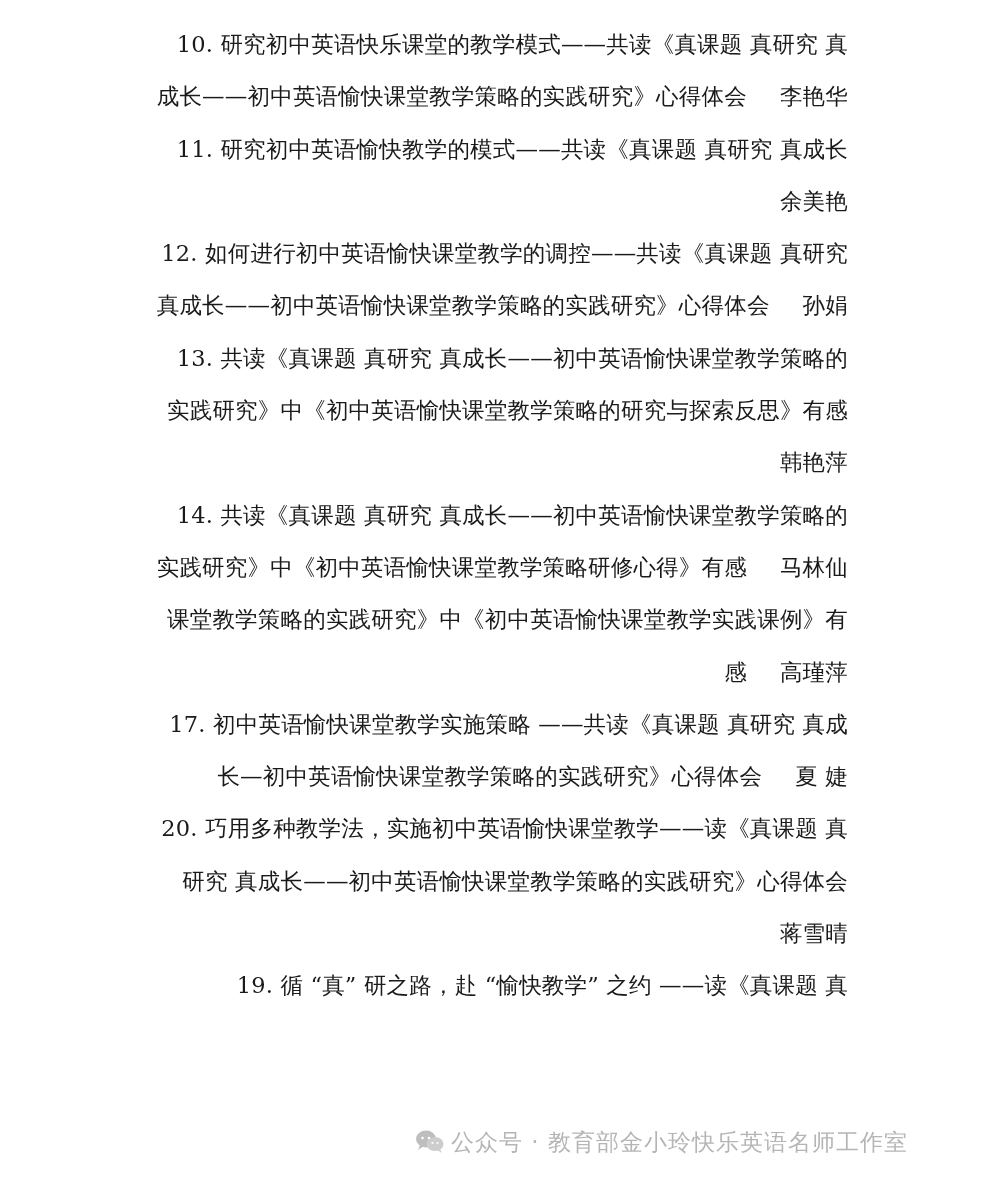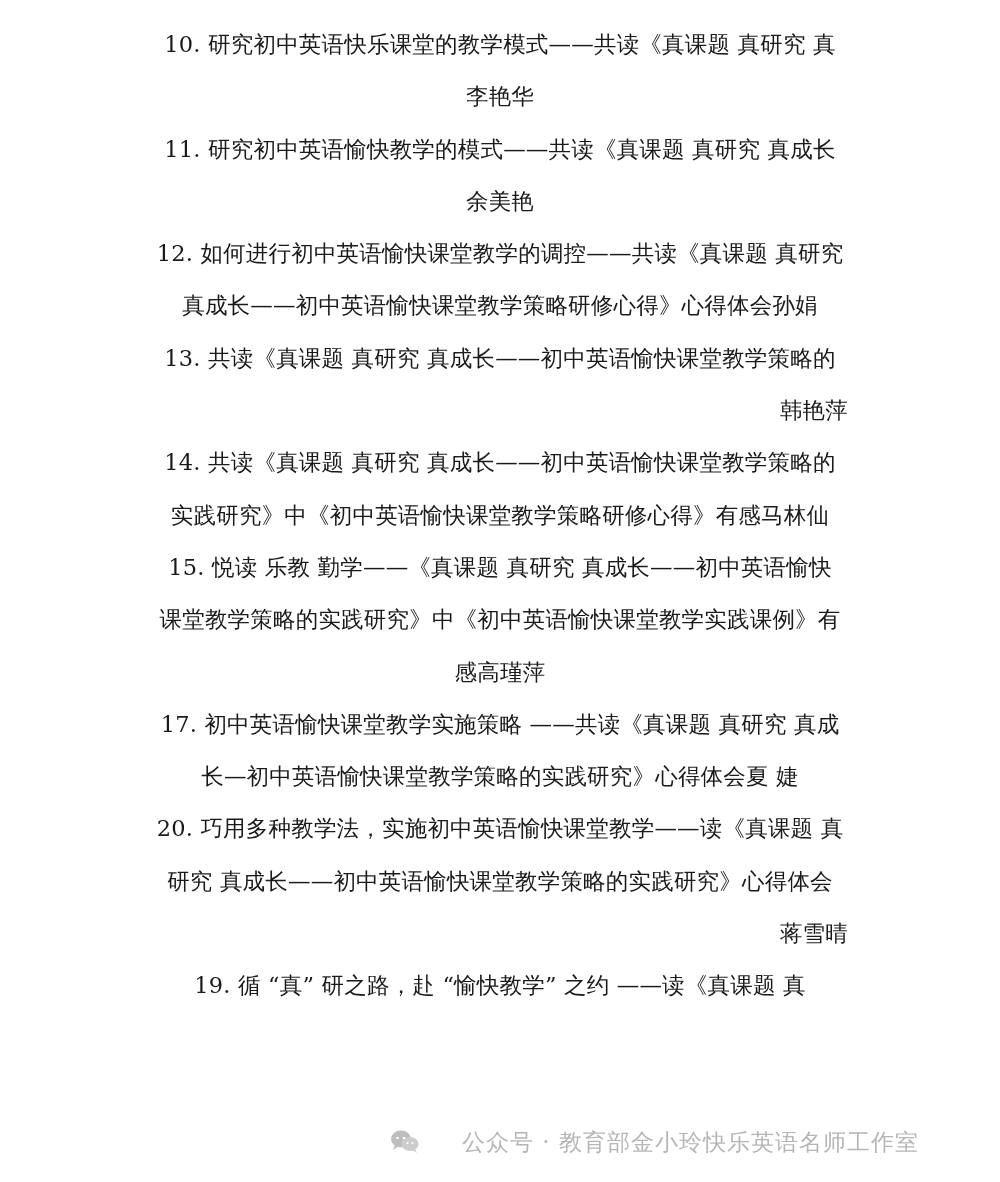--- a/index.html
+++ b/index.html
@@ -22,99 +22,100 @@
       width: 696px;
     }
     .line {
       height: 52.3px;
       line-height: 52.3px;
       font-size: 22.5px;
       white-space: nowrap;
       overflow: visible;
       letter-spacing: 0.2px;
       display: flex;
-      justify-content: center;
+      justify-content: flex-end;
     }
     .line .txt {
       white-space: pre;
     }
     .line .author {
       white-space: pre;
+      margin-left: 33px;
     }
     .line.right {
       justify-content: flex-end;
       text-align: right;
     }
     .watermark {
       position: absolute;
-      left: 390px;
+      left: 415px;
       top: 1124px;
       height: 36px;
       display: flex;
       align-items: center;
       color: rgba(120,120,120,0.55);
       font-family: "DejaVu Sans", "Liberation Sans", sans-serif;
       font-size: 23px;
       letter-spacing: 1px;
       pointer-events: auto;
       white-space: nowrap;
-      gap: 36px;
     }
     .watermark .wm-icon {
       width: 30px;
       height: 26px;
       margin-right: 6px;
       opacity: 0.55;
     }
   </style>
 </head>
 <body>
 
 <div class="doc">
 
   <div class="line">
     <span class="txt">10. 研究初中英语快乐课堂的教学模式——共读《真课题 真研究 真</span>
   </div>
   <div class="line">
+    <span class="txt">成长——初中英语愉快课堂教学策略的实践研究》心得体会</span>
     <span class="author">李艳华</span>
   </div>
 
   <div class="line">
     <span class="txt">11. 研究初中英语愉快教学的模式——共读《真课题 真研究 真成长</span>
   </div>
   <div class="line">
     <span class="author">余美艳</span>
   </div>
 
   <div class="line">
     <span class="txt">12. 如何进行初中英语愉快课堂教学的调控——共读《真课题 真研究</span>
   </div>
   <div class="line">
-    <span class="txt">真成长——初中英语愉快课堂教学策略研修心得》心得体会</span>
+    <span class="txt">真成长——初中英语愉快课堂教学策略的实践研究》心得体会</span>
     <span class="author">孙娟</span>
   </div>
 
   <div class="line">
     <span class="txt">13. 共读《真课题 真研究 真成长——初中英语愉快课堂教学策略的</span>
+  </div>
+  <div class="line">
+    <span class="txt">实践研究》中《初中英语愉快课堂教学策略的研究与探索反思》有感</span>
   </div>
   <div class="line right">
     <span class="author">韩艳萍</span>
   </div>
 
   <div class="line">
     <span class="txt">14. 共读《真课题 真研究 真成长——初中英语愉快课堂教学策略的</span>
   </div>
   <div class="line">
     <span class="txt">实践研究》中《初中英语愉快课堂教学策略研修心得》有感</span>
     <span class="author">马林仙</span>
   </div>
 
-  <div class="line">
-    <span class="txt">15. 悦读 乐教 勤学——《真课题 真研究 真成长——初中英语愉快</span>
-  </div>
   <div class="line">
     <span class="txt">课堂教学策略的实践研究》中《初中英语愉快课堂教学实践课例》有</span>
   </div>
   <div class="line">
     <span class="txt">感</span>
     <span class="author">高瑾萍</span>
   </div>
 
 
   <div class="line">

